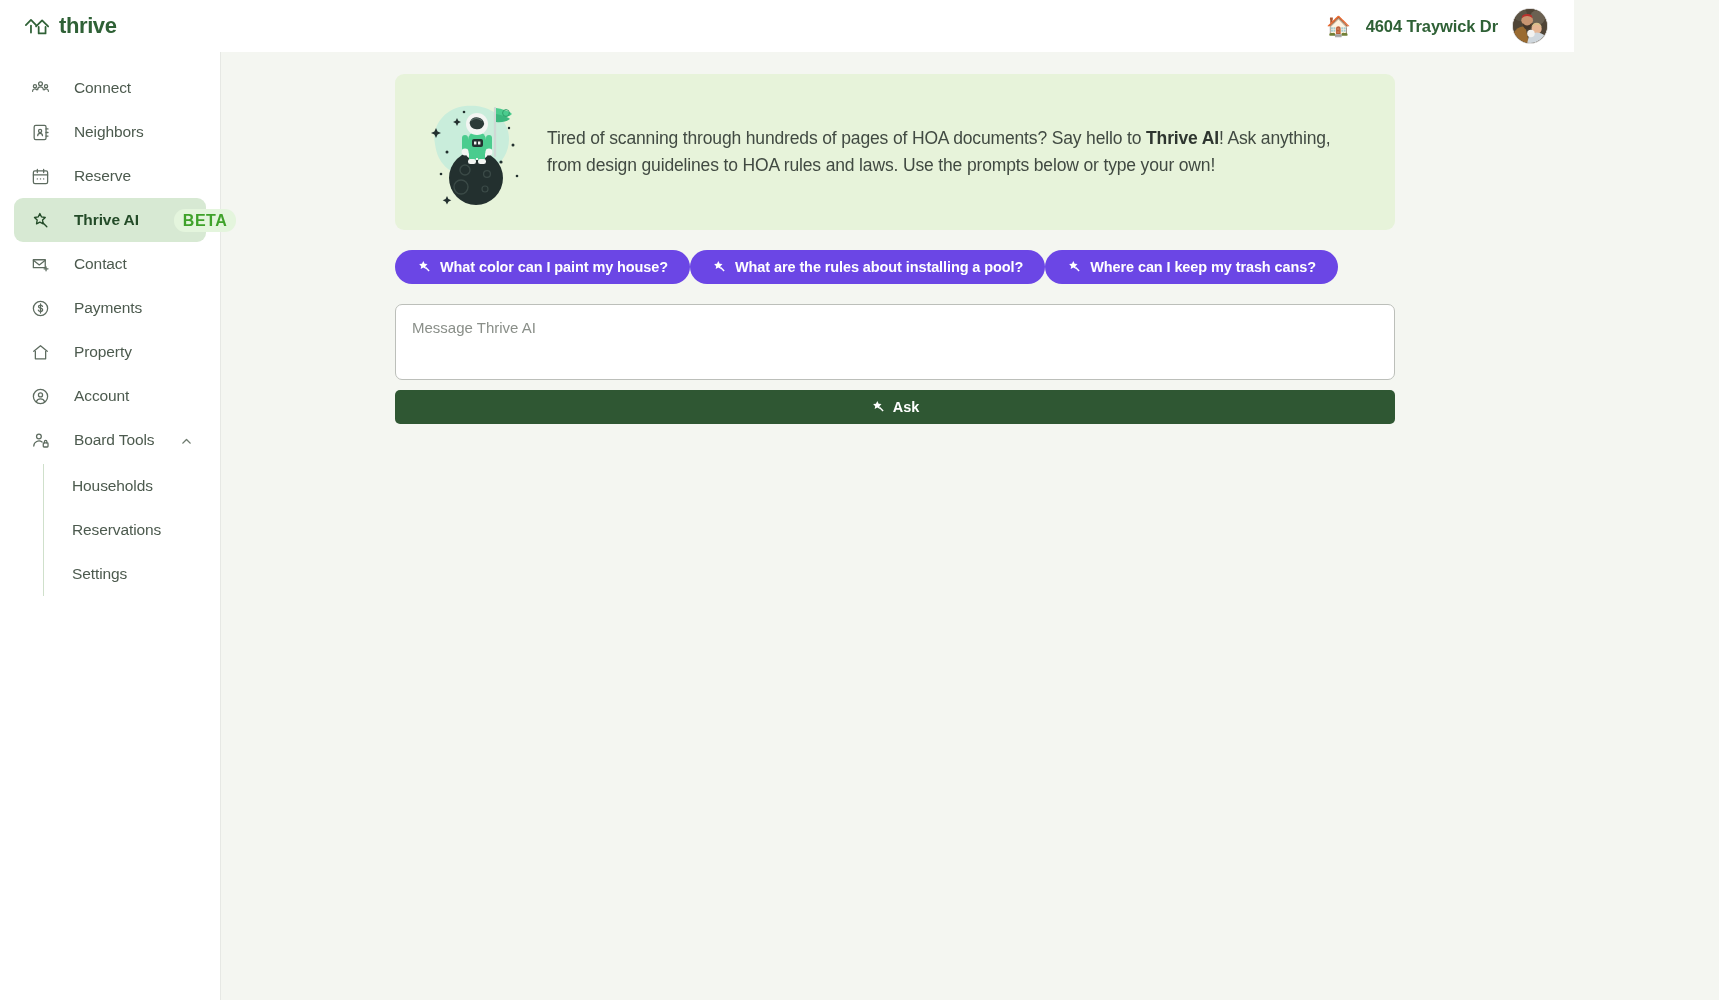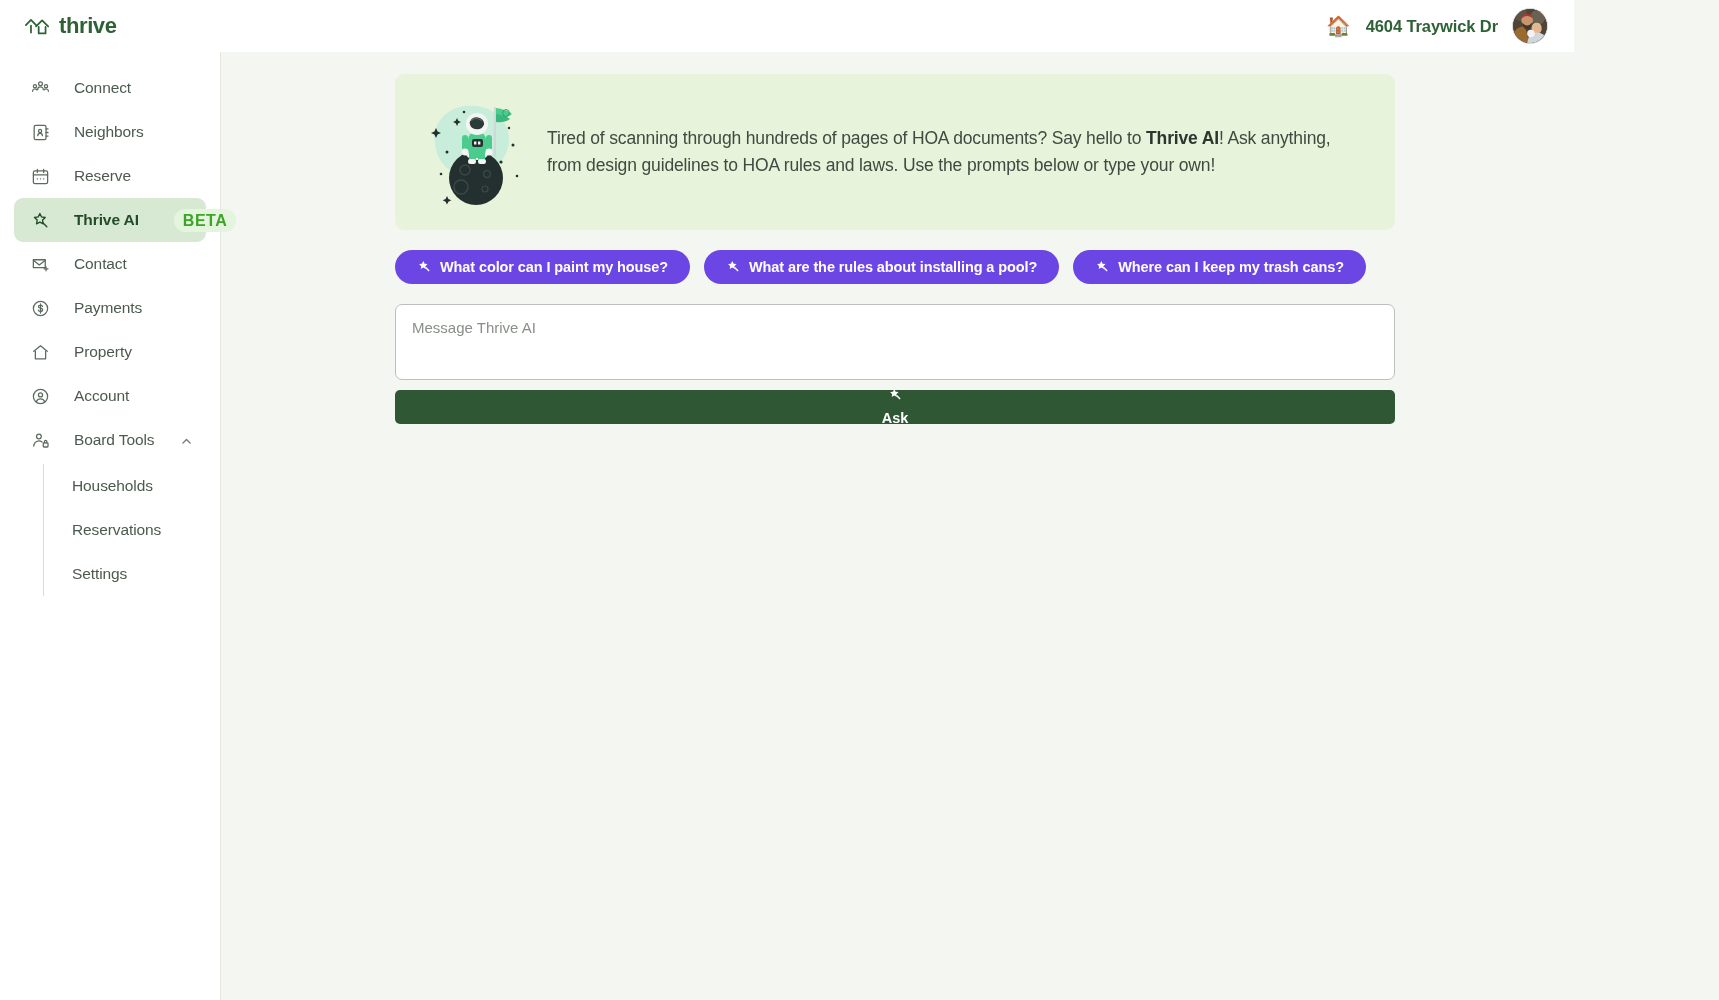--- a/index.html
+++ b/index.html
@@ -70,21 +70,21 @@
     display: flex; align-items: center; gap: 10px;
     padding: 16px 37px 16px 22px; min-height: 148px;
   }
   .banner-art { width: 120px; height: 120px; flex: 0 0 120px; }
   .banner-text {
     font-size: 17.5px; line-height: 1.55; color: #414a42;
     letter-spacing: -0.15px; max-width: 800px;
   }
   .banner-text b { font-weight: bold; color: #2e352f; }
 
-  .chips { display: flex; gap: 14px; margin-top: 20px; }
+  .chips { display: flex; margin-top: 20px; }
   .chip {
     display: inline-flex; align-items: center; gap: 9px;
     background: #6b46e5; color: #ffffff; border: none;
     border-radius: 22px; height: 34px; padding: 0 22px;
     font-size: 14.5px; font-weight: bold; letter-spacing: -0.1px;
     font-family: "Liberation Sans", sans-serif; cursor: pointer;
   }
   .chip .wand { width: 14px; height: 14px; flex: 0 0 14px; }
 
   .composer {
@@ -93,21 +93,21 @@
     padding: 14px 16px; font-size: 15px; color: #2e352f; resize: none;
     font-family: "Liberation Sans", sans-serif; display: block;
   }
   .composer::placeholder { color: #8a8f89; }
 
   .ask-btn {
     margin-top: 10px; width: 100%; height: 34px;
     background: #2f5733; color: #ffffff; border: none; border-radius: 5px;
     display: flex; align-items: center; justify-content: center; gap: 8px;
     font-size: 14.5px; font-weight: bold; cursor: pointer;
-    font-family: "Liberation Sans", sans-serif; letter-spacing: -0.1px; flex-direction: column;
+    font-family: "Liberation Sans", sans-serif; letter-spacing: -0.1px;
   }
   .ask-btn .wand { width: 14px; height: 14px; flex: 0 0 14px; }
 </style>
 </head>
 <body>
 
 <div id="app">
 
   <div class="topbar">
     <div class="brand">

